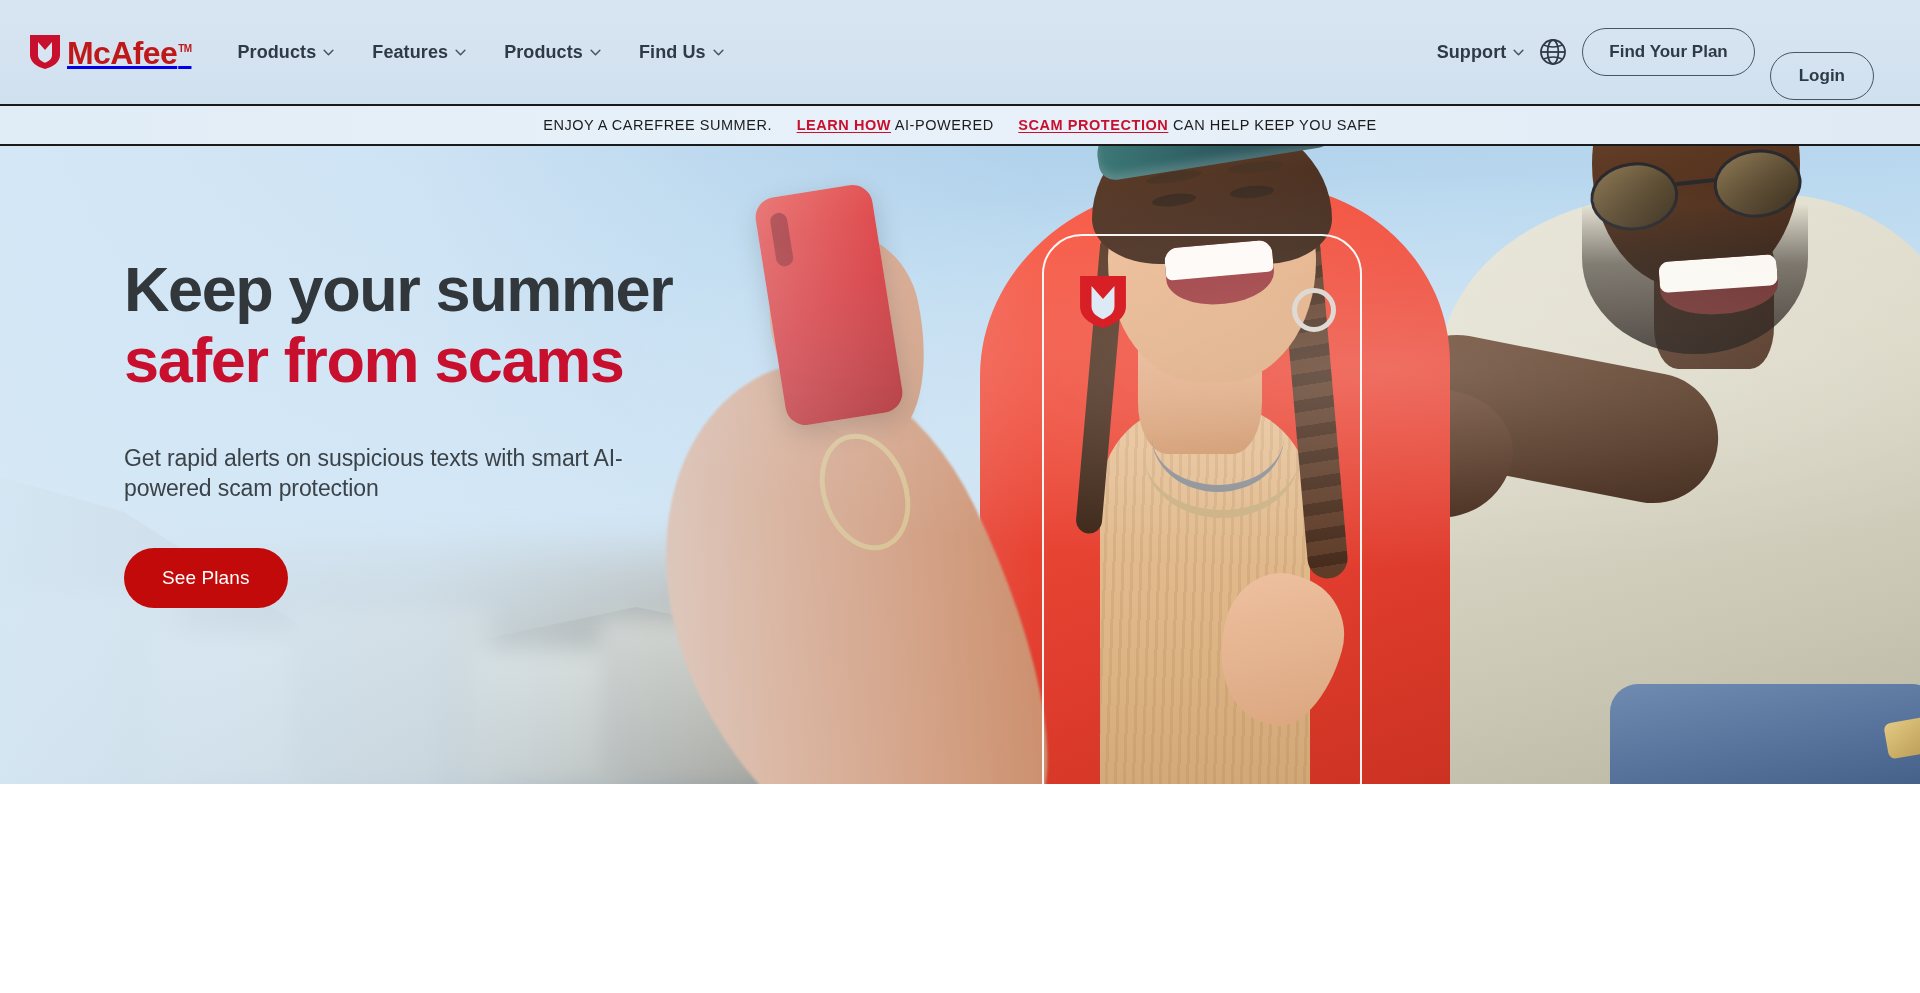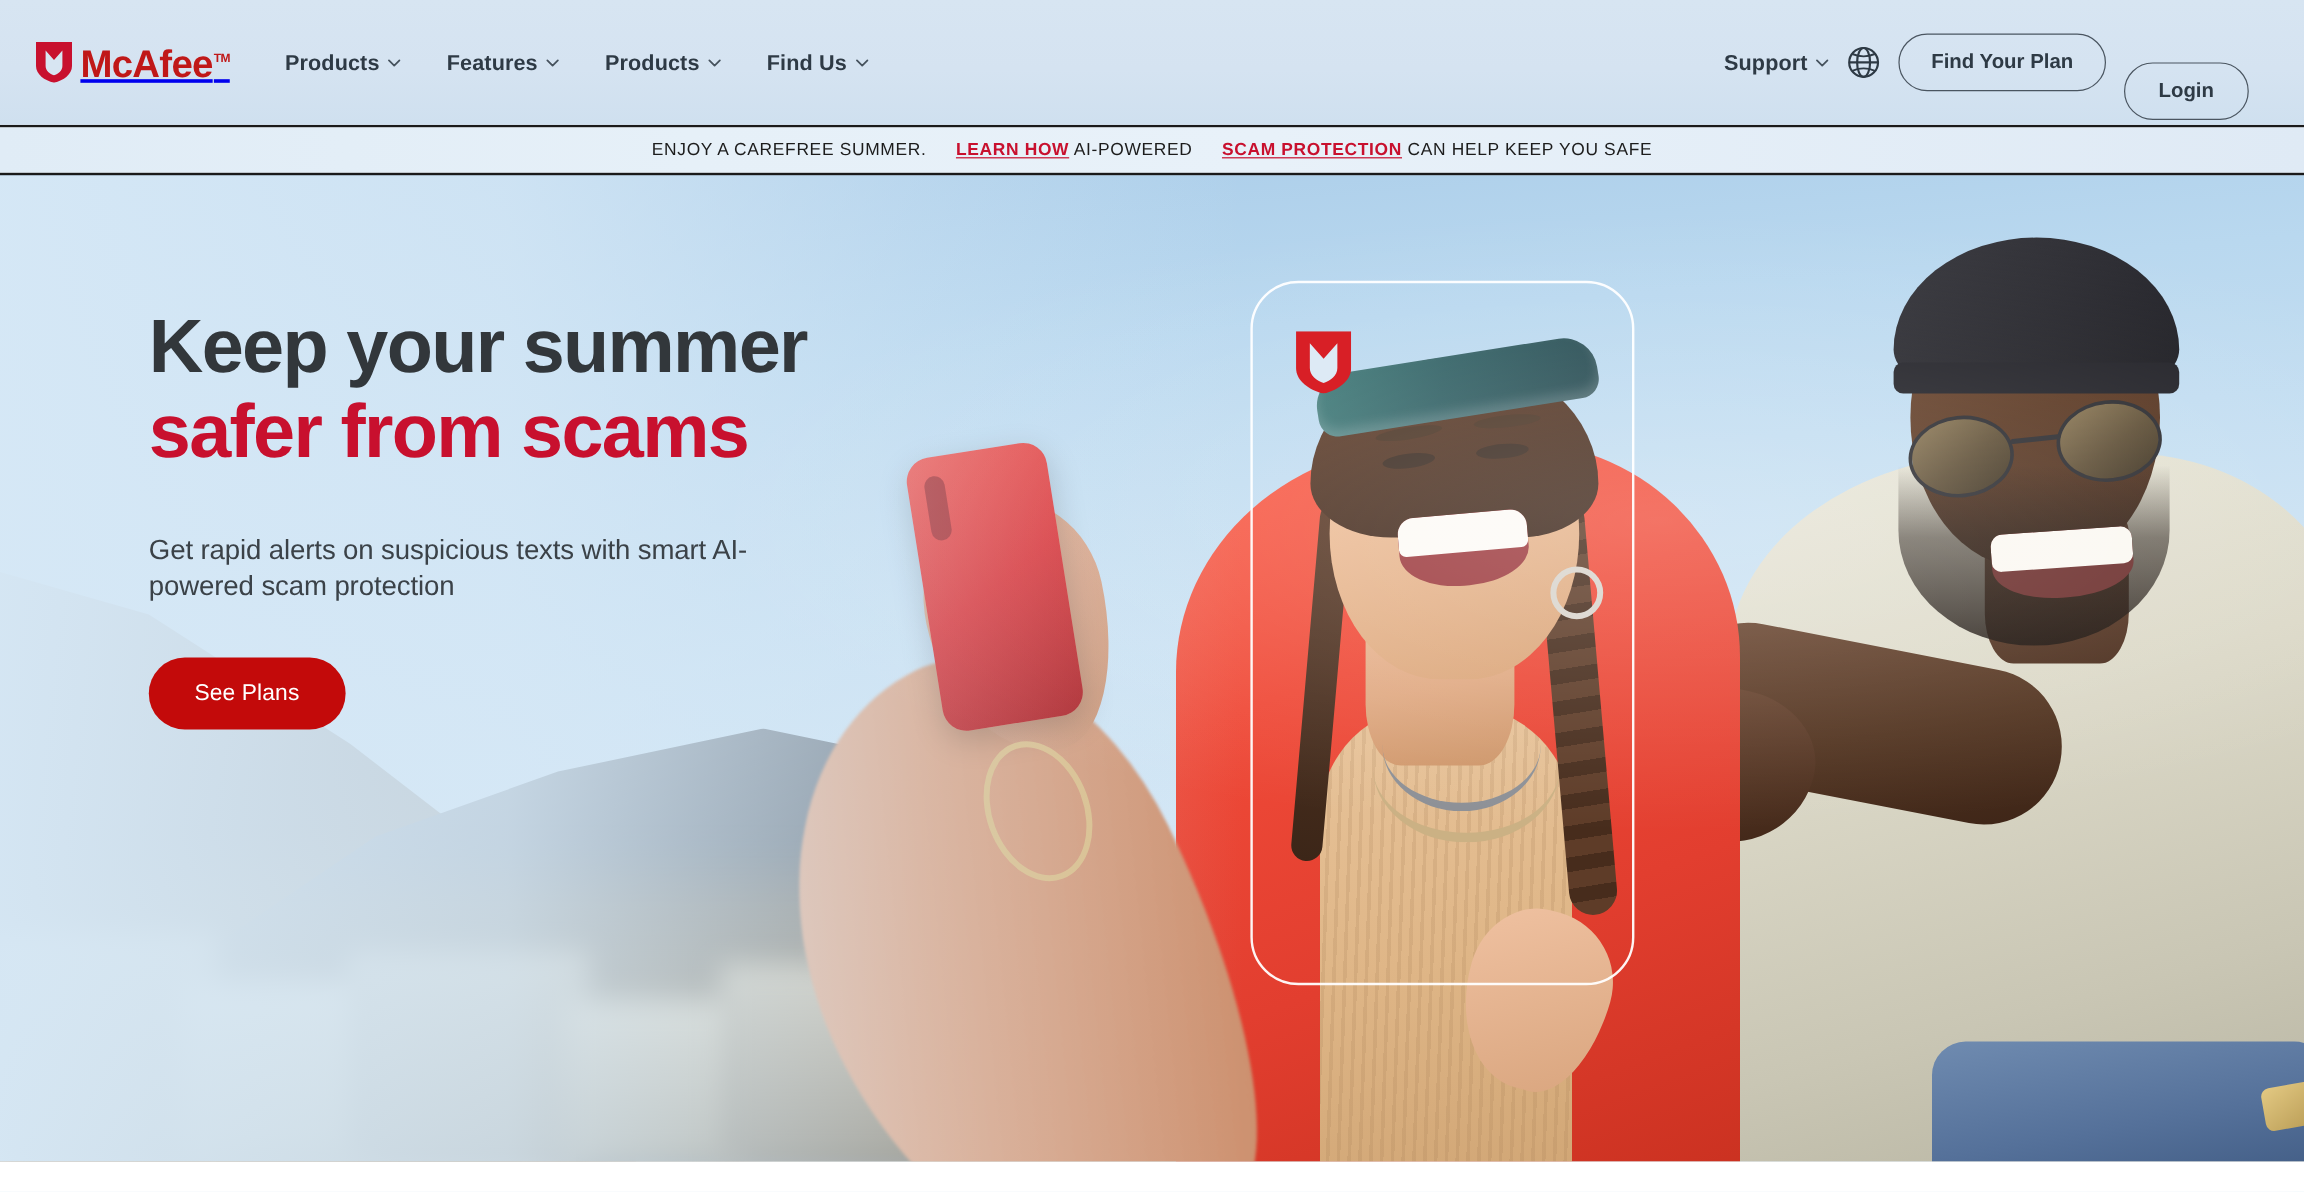--- a/index.html
+++ b/index.html
@@ -64,21 +64,21 @@
     letter-spacing:0.55px; white-space:nowrap;
   }
   .banner-link {
     color:#c8102e; text-decoration:underline; font-weight:700;
     text-underline-offset:2px; cursor:pointer;padding-left:20px;
   }
 
   
   .hero {
     position:relative;
-    height:822px;
+    height:638px;
     overflow:hidden;
     background:#bcd8ef;
   }
   .hero-photo { position:absolute; inset:0; overflow:hidden; }
 
   
   .sky {
     position:absolute; left:0; top:0; width:100%; height:100%;
     background:linear-gradient(175deg,#a8cbe8 0%,#b9d8ef 22%,#cbe2f3 48%,#d6e8f6 70%,#cfe3f2 100%);
   }

